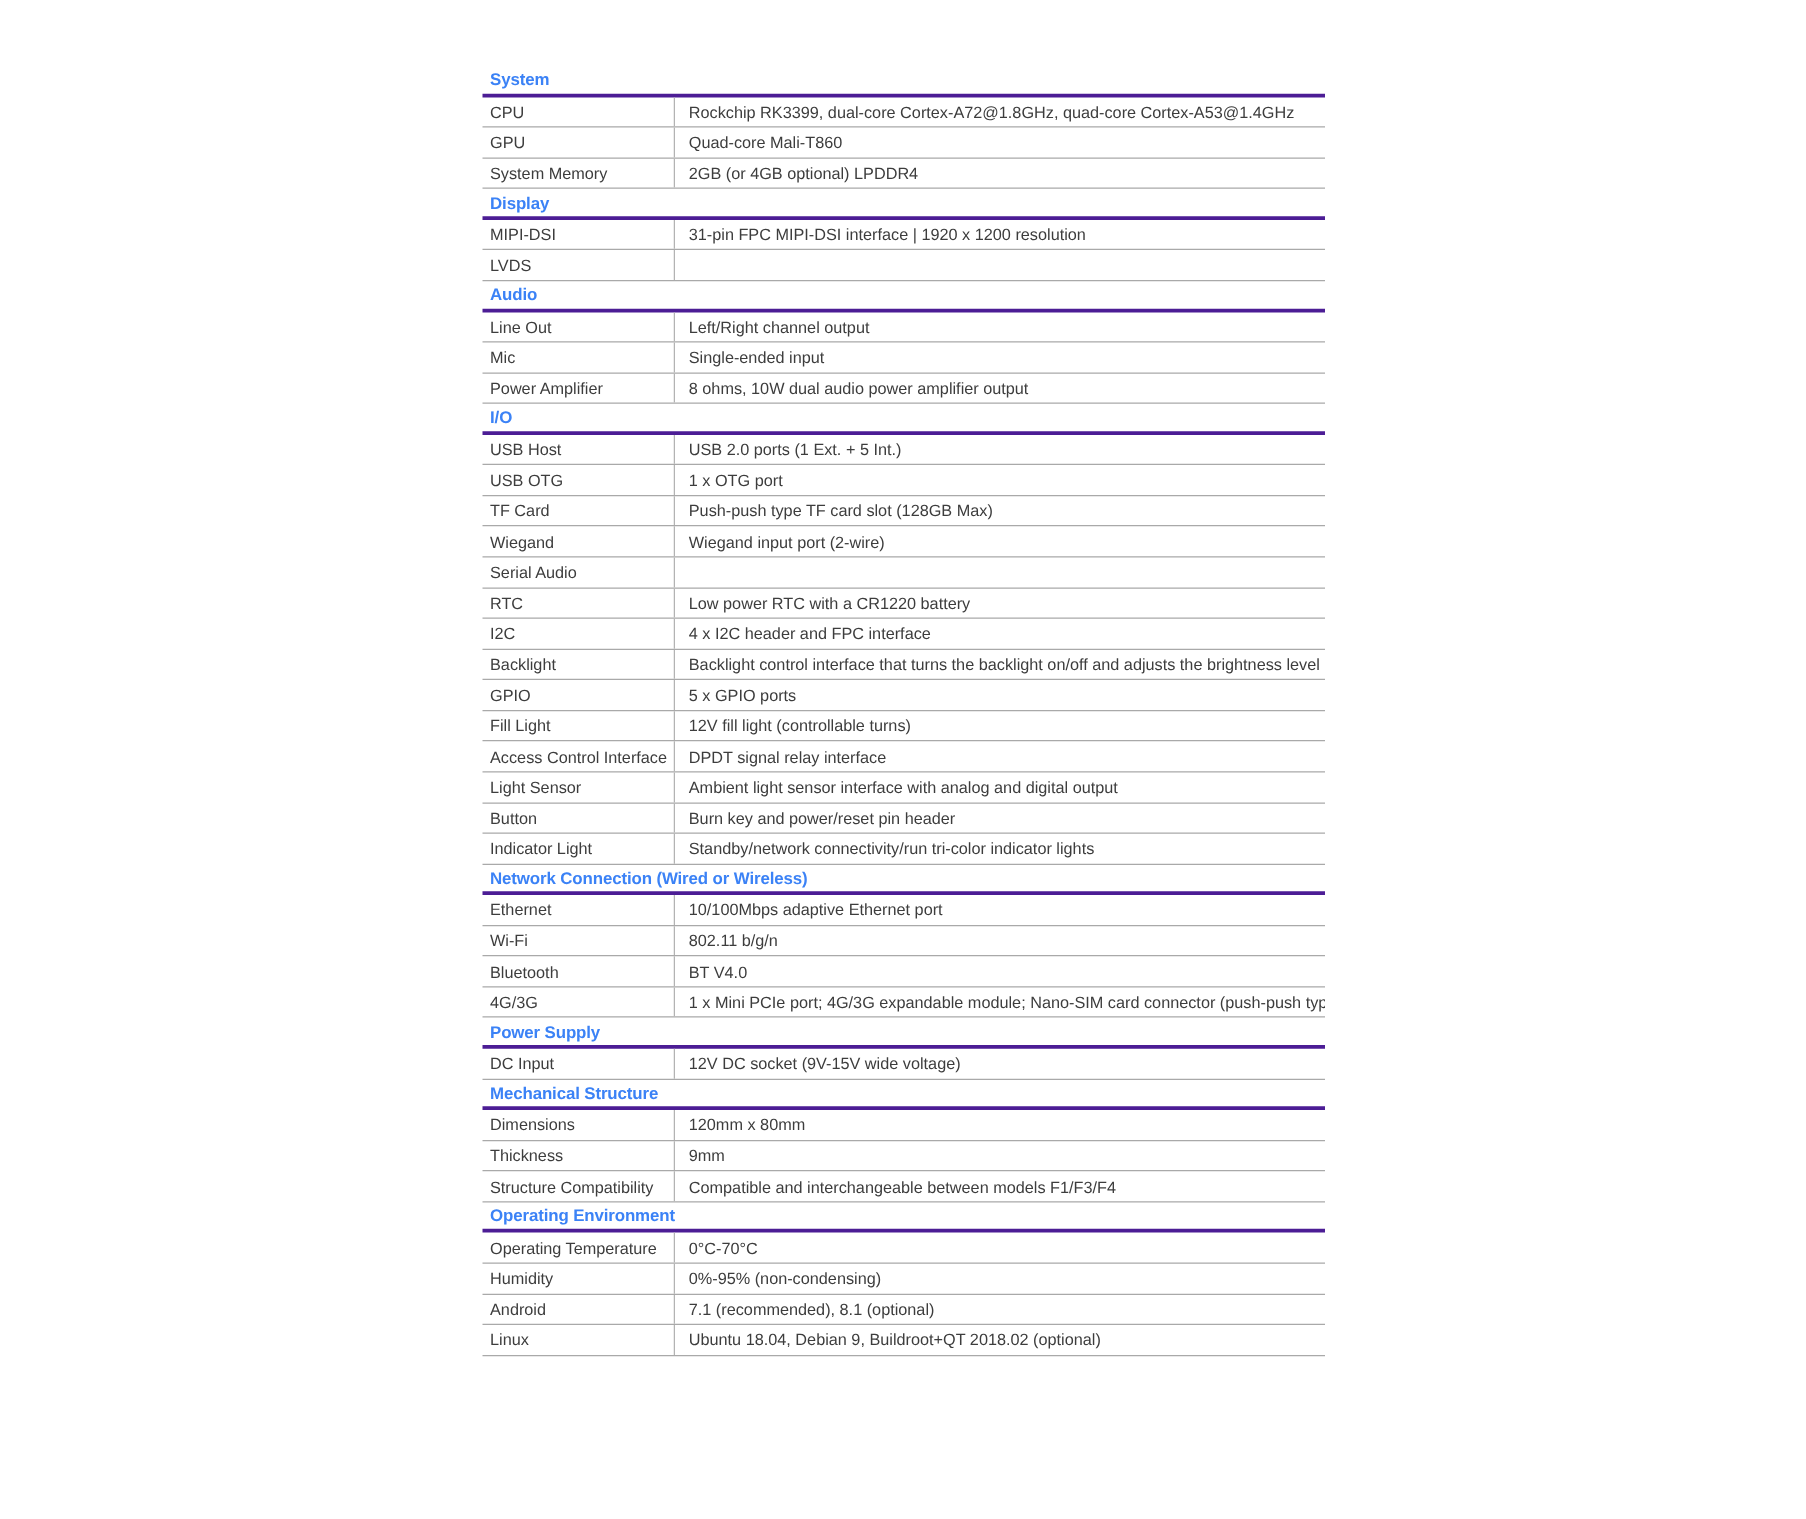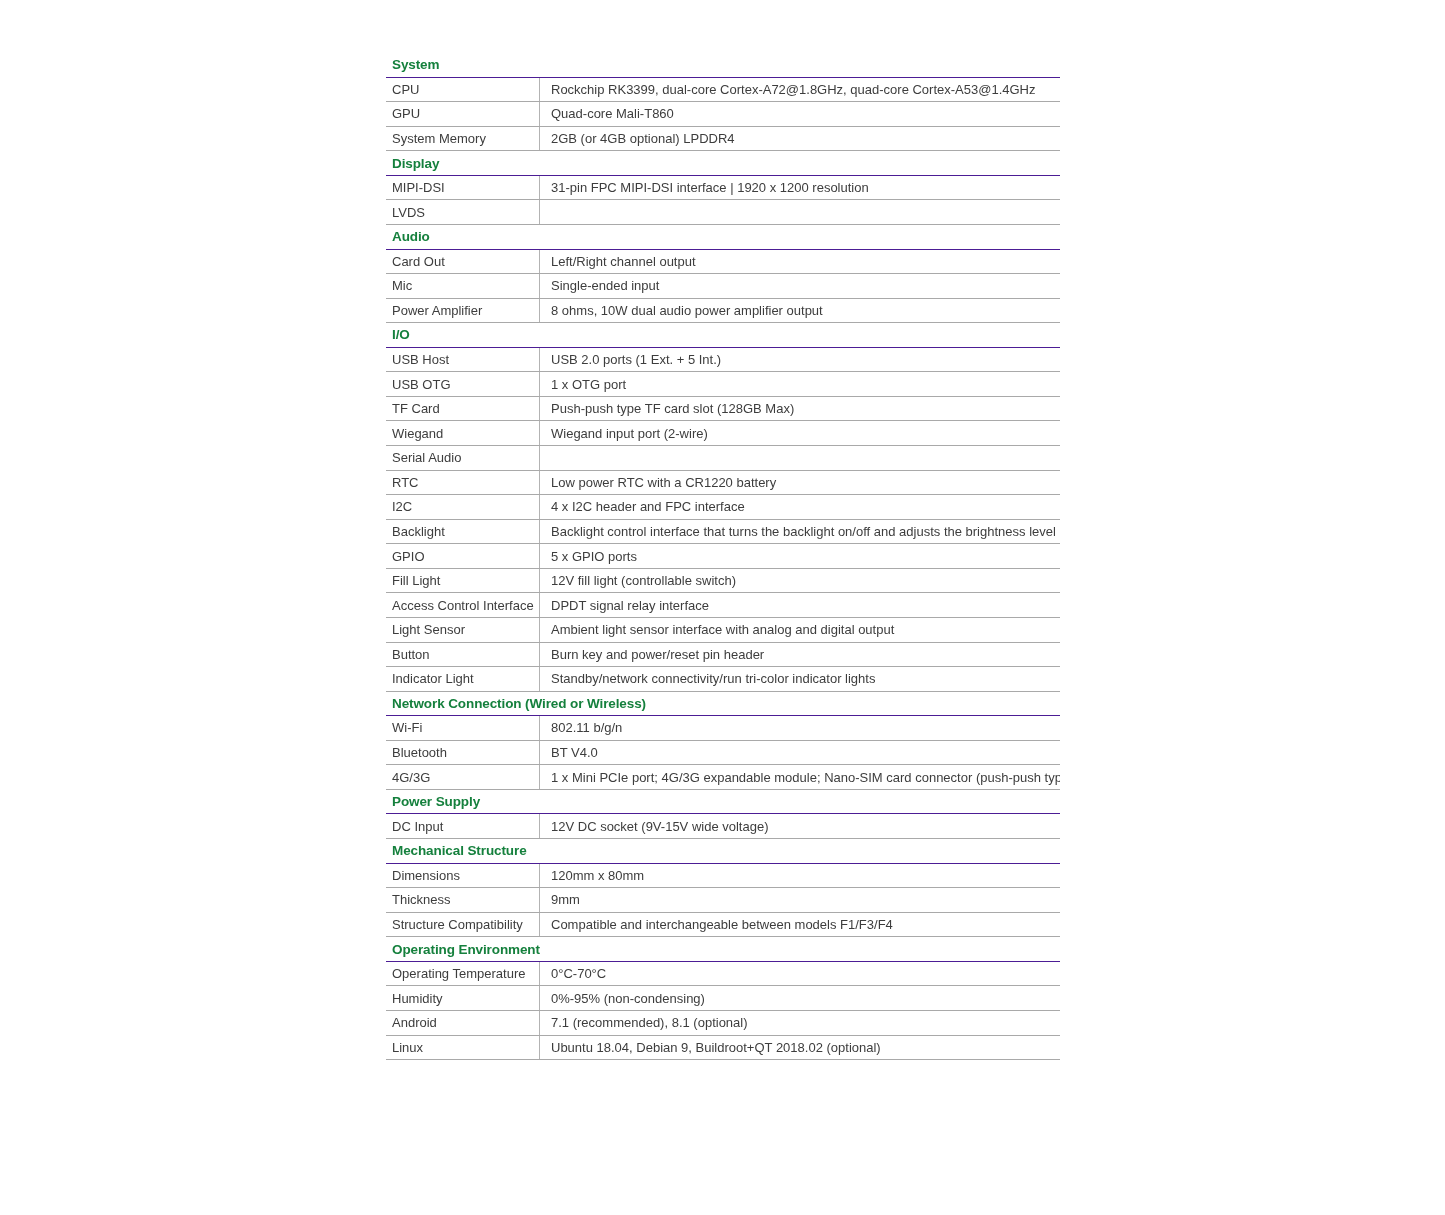--- a/index.html
+++ b/index.html
@@ -21,25 +21,25 @@
     top: 53px;
     width: 674px;
     font-size: 13px;
     color: #3d3d3d;
   }
   .section-row {
     display: flex;
     align-items: center;
     height: 24.57px;
     box-sizing: border-box;
-    border-bottom: 1px solid #4c1d95;
+    border-bottom: 3px solid #4c1d95;
     padding-left: 6px;
     font-weight: bold;
     font-size: 13.5px;
-    color: #15803d;
+    color: #3b82f6;
     letter-spacing: -0.1px;
   }
   .spec-row {
     display: flex;
     align-items: stretch;
     height: 24.57px;
     box-sizing: border-box;
     border-bottom: 1px solid #a9a9a9;
   }
   .cell {
@@ -81,21 +81,21 @@
       <div class="section-row">Display</div>
       <div class="spec-row">
         <div class="cell label">MIPI-DSI</div>
         <div class="cell value">31-pin FPC MIPI-DSI interface | 1920 x 1200 resolution</div>
       </div>
       <div class="spec-row">
         <div class="cell label">LVDS</div>
       </div>
       <div class="section-row">Audio</div>
       <div class="spec-row">
-        <div class="cell label">Card Out</div>
+        <div class="cell label">Line Out</div>
         <div class="cell value">Left/Right channel output</div>
       </div>
       <div class="spec-row">
         <div class="cell label">Mic</div>
         <div class="cell value">Single-ended input</div>
       </div>
       <div class="spec-row">
         <div class="cell label">Power Amplifier</div>
         <div class="cell value">8 ohms, 10W dual audio power amplifier output</div>
       </div>
@@ -130,39 +130,43 @@
       <div class="spec-row">
         <div class="cell label">Backlight</div>
         <div class="cell value">Backlight control interface that turns the backlight on/off and adjusts the brightness level</div>
       </div>
       <div class="spec-row">
         <div class="cell label">GPIO</div>
         <div class="cell value">5 x GPIO ports</div>
       </div>
       <div class="spec-row">
         <div class="cell label">Fill Light</div>
-        <div class="cell value">12V fill light (controllable switch)</div>
+        <div class="cell value">12V fill light (controllable turns)</div>
       </div>
       <div class="spec-row">
         <div class="cell label">Access Control Interface</div>
         <div class="cell value">DPDT signal relay interface</div>
       </div>
       <div class="spec-row">
         <div class="cell label">Light Sensor</div>
         <div class="cell value">Ambient light sensor interface with analog and digital output</div>
       </div>
       <div class="spec-row">
         <div class="cell label">Button</div>
         <div class="cell value">Burn key and power/reset pin header</div>
       </div>
       <div class="spec-row">
         <div class="cell label">Indicator Light</div>
         <div class="cell value">Standby/network connectivity/run tri-color indicator lights</div>
       </div>
       <div class="section-row">Network Connection (Wired or Wireless)</div>
+      <div class="spec-row">
+        <div class="cell label">Ethernet</div>
+        <div class="cell value">10/100Mbps adaptive Ethernet port</div>
+      </div>
       <div class="spec-row">
         <div class="cell label">Wi-Fi</div>
         <div class="cell value">802.11 b/g/n</div>
       </div>
       <div class="spec-row">
         <div class="cell label">Bluetooth</div>
         <div class="cell value">BT V4.0</div>
       </div>
       <div class="spec-row">
         <div class="cell label">4G/3G</div>

